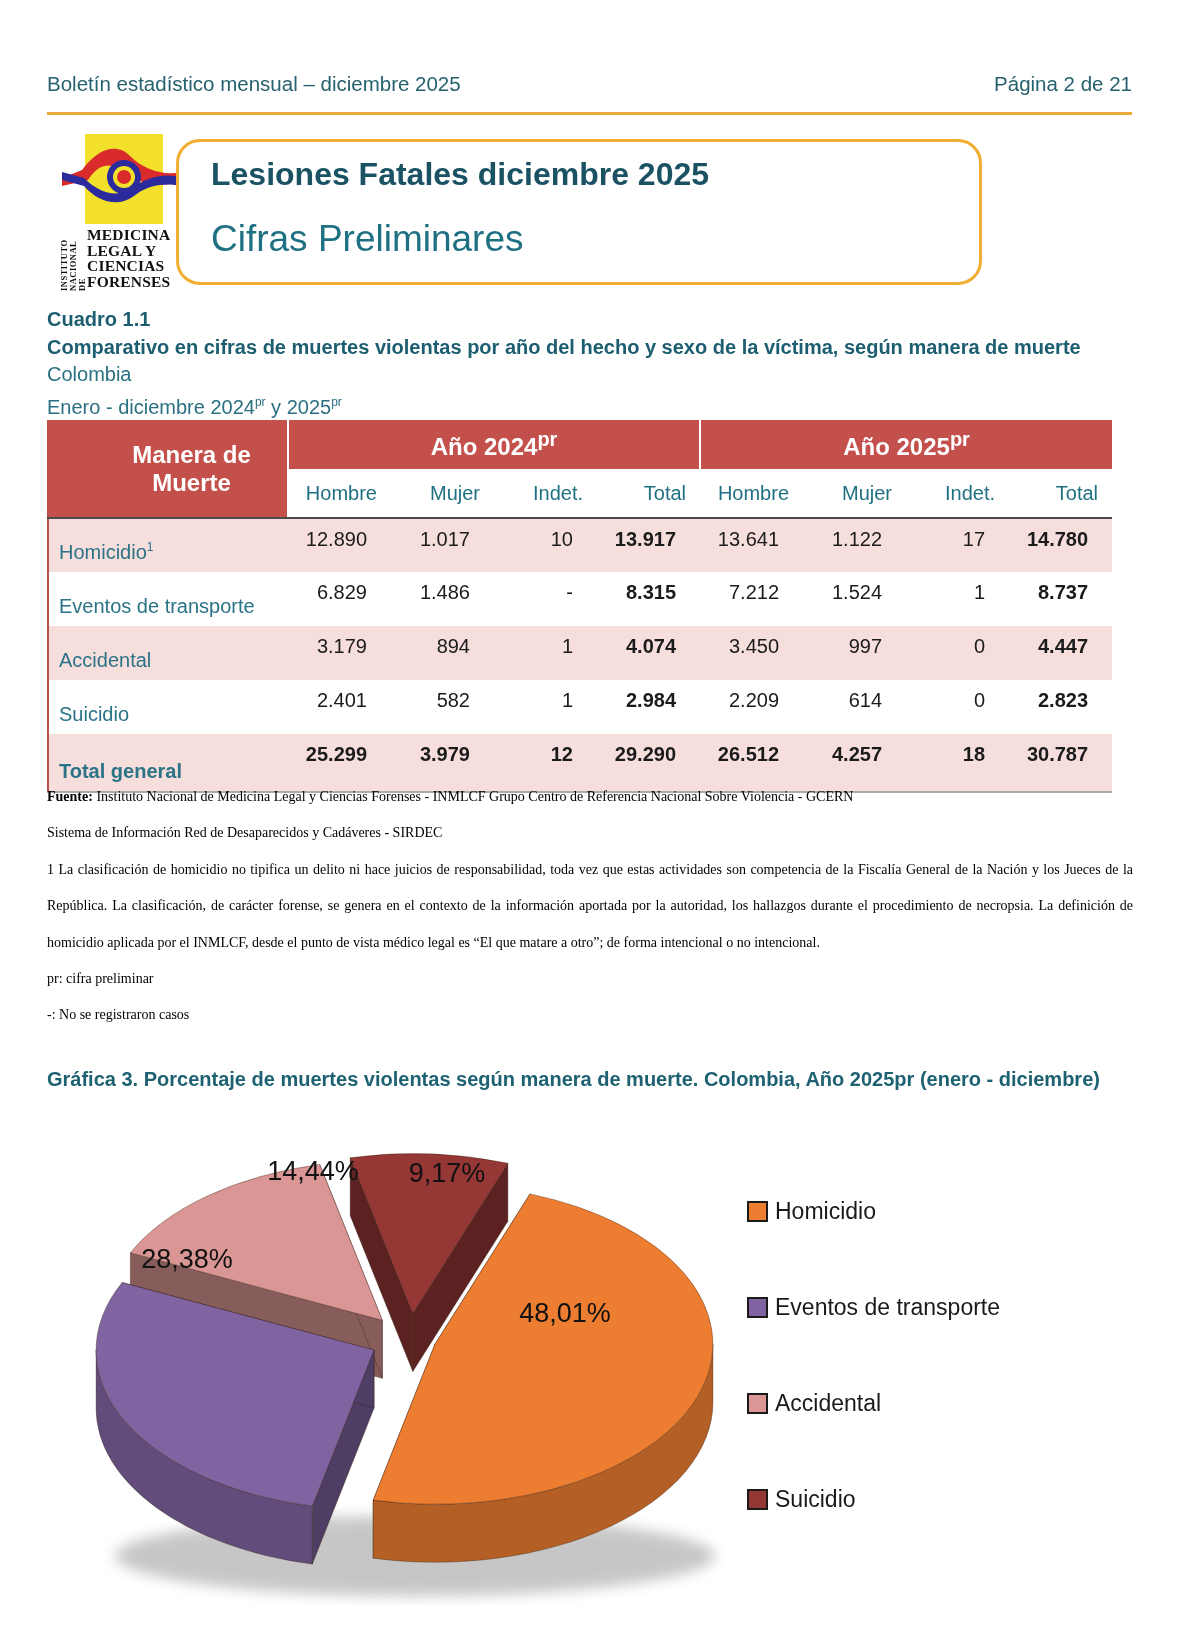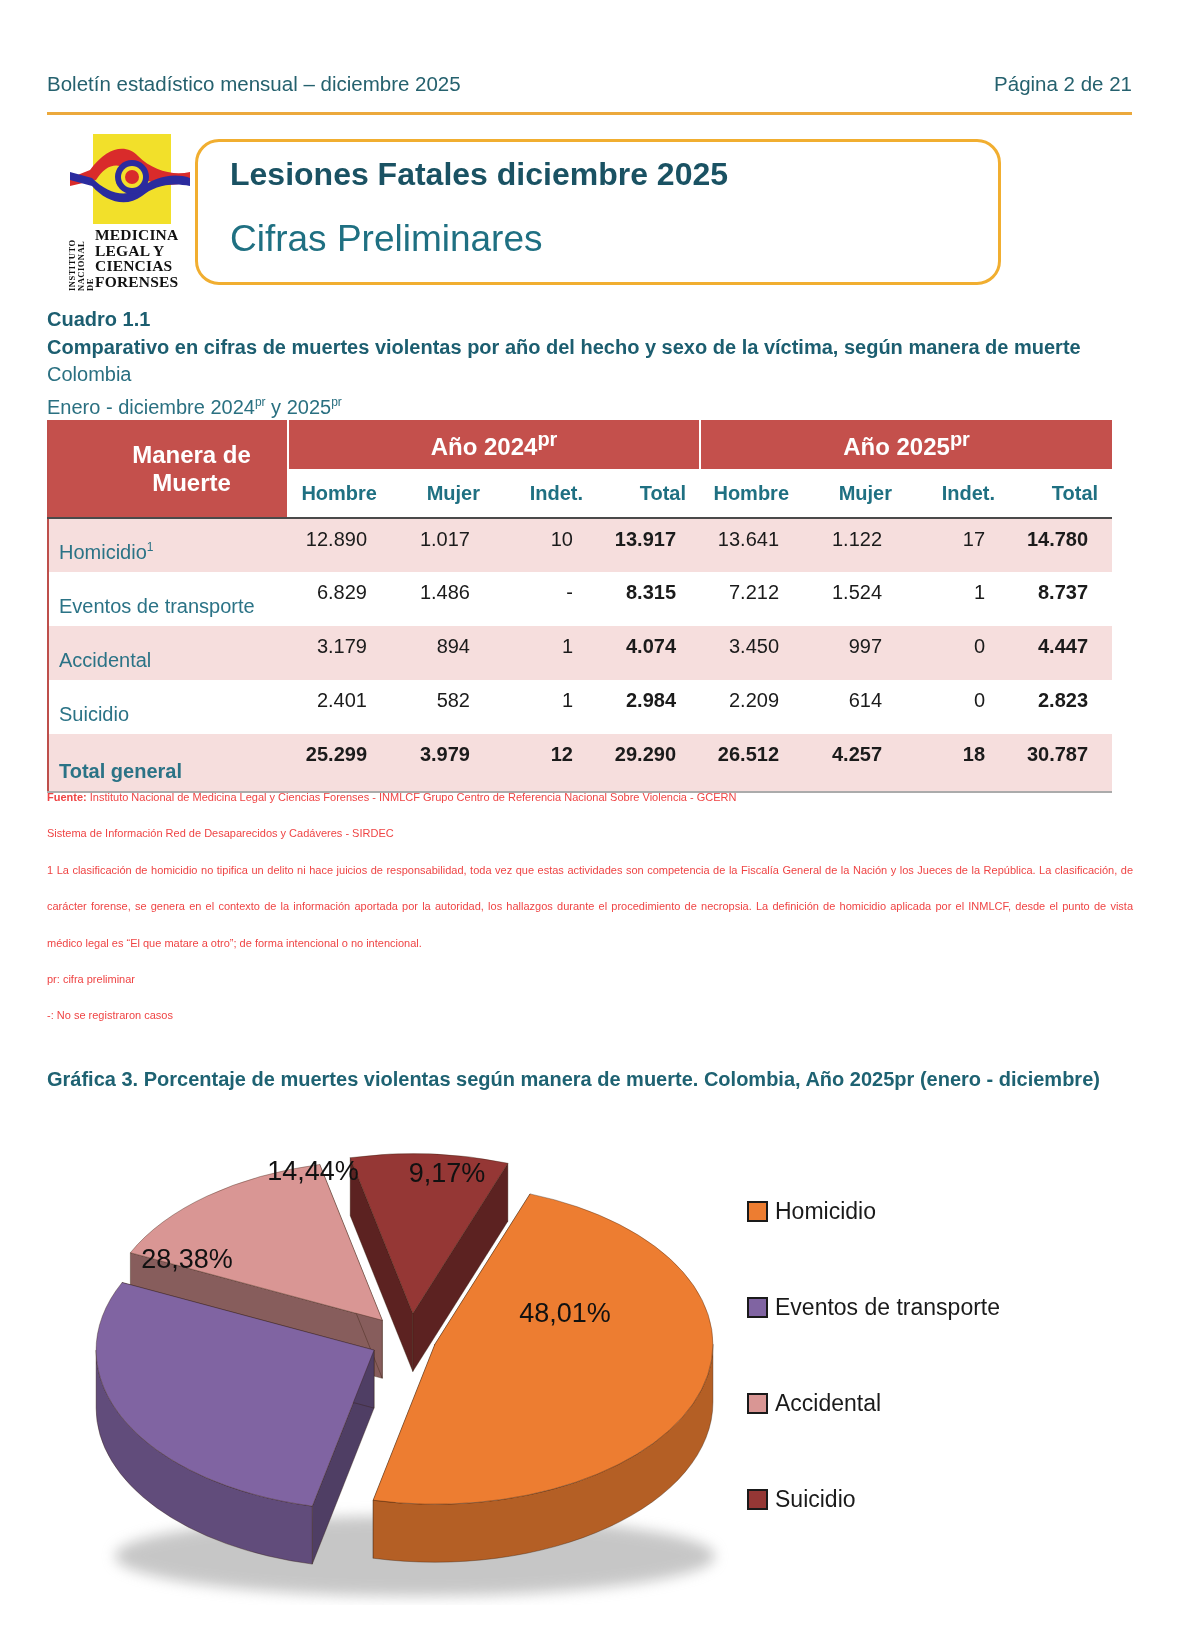--- a/index.html
+++ b/index.html
@@ -5,63 +5,63 @@
   html,body{margin:0;padding:0;background:#fff;}
   #page{position:relative;width:1179px;height:1636px;background:#fff;overflow:hidden;
         font-family:"Liberation Sans",sans-serif;}
 
   
   .topbar{position:absolute;left:47px;right:47px;top:72px;display:flex;
           justify-content:space-between;font-size:20.5px;color:#25616E;}
   .goldline{position:absolute;left:47px;right:47px;top:112px;border-top:3px solid #ECA93C;}
 
   
-  .logo{position:absolute;left:68px;top:132px;width:125px;}
+  .logo{position:absolute;left:60px;top:132px;width:125px;}
   .logo-eye{display:block;margin-left:0;}
   .logo-text{display:flex;margin-top:1px;}
   .logo-vert{writing-mode:vertical-rl;transform:rotate(180deg);font-family:"Liberation Serif",serif;
              font-size:8.5px;font-weight:bold;color:#111;letter-spacing:.5px;height:64px;line-height:9px;}
   .logo-lines{font-family:"Liberation Serif",serif;font-weight:bold;font-size:15.5px;
               line-height:15.5px;color:#111;letter-spacing:.2px;}
 
   
-  .banner{position:absolute;left:195px;top:139px;width:800px;height:140px;
+  .banner{position:absolute;left:176px;top:139px;width:800px;height:140px;
           border:3.5px solid #F1AE30;border-radius:24px;background:#fff;}
   .banner-title{position:absolute;left:32px;top:14px;font-size:32px;font-weight:bold;color:#1A5263;}
   .banner-sub{position:absolute;left:32px;top:76px;font-size:37px;color:#1F7082;}
 
   
   .cuadro{position:absolute;left:47px;top:306px;font-size:20px;line-height:27.5px;color:#2A7081;}
   .cuadro .b{font-weight:bold;color:#1C5E70;}
   .cuadro sup{font-size:60%;}
 
   
   .tblwrap{position:absolute;left:47px;top:420px;}
   table{border-collapse:collapse;table-layout:fixed;width:1064px;border-left:2px solid #BE4F4B;}
   th,td{overflow:hidden;}
   tr.yr th{height:47px;background:#C4504C;color:#fff;font-weight:bold;font-size:24px;}
   th.corner{background:#C4504C;color:#fff;font-size:20px;font-weight:bold;vertical-align:middle;padding-left:48px;}
   tr.yr th.sep{border-left:2.5px solid #fff;}
-  tr.sub th{height:46px;background:#fff;color:#1F7082;font-size:20px;font-weight:bold;
+  tr.sub th{height:46px;background:#fff;color:#1F7082;font-size:20px;font-weight:normal;
             text-align:right;padding-right:14px;}
   tbody tr{height:54px;}
   tbody tr.total{height:58px;}
   tbody tr.p{background:#F6DEDD;}
   tbody tr.w{background:#fff;}
   tbody tr:first-child td{border-top:2px solid #4a4a4a;}
   tbody tr.total td{border-bottom:2px solid #ABABAB;}
   td.rowlabel{color:#2B7386;text-align:left;padding:0 0 8px 10px;vertical-align:bottom;font-size:20px;}
   td.rowlabel sup{font-size:60%;}
   tbody tr.total td.rowlabel{font-weight:bold;}
   td.num{color:#1b1b1b;text-align:right;padding:9px 24px 0 0;vertical-align:top;font-size:20px;}
   .bold{font-weight:bold;}
 
   
-  .footnotes{position:absolute;left:47px;width:1086px;top:779px;font-size:11px;
-             color:#ef4444;line-height:36.4px;}
+  .footnotes{position:absolute;left:47px;width:1086px;top:779px;font-size:14px;
+             color:#000000;line-height:36.4px;font-family:Liberation Serif, serif;}
   .footnotes p{margin:0;}
   .footnotes p.just{text-align:justify;}
   .footnotes b{font-weight:bold;}
 
   
   .grafica-title{position:absolute;left:47px;top:1068px;font-size:20px;font-weight:bold;color:#1E6272;}
   .pie-box{position:absolute;left:70px;top:1105px;}
   svg text{font-family:"Liberation Sans",sans-serif;font-size:27px;fill:#111;}
   .legend{position:absolute;left:747px;top:1198px;display:flex;flex-direction:column;gap:69px;}
   .legend-item{display:flex;align-items:center;font-size:23px;color:#1a1a1a;}

